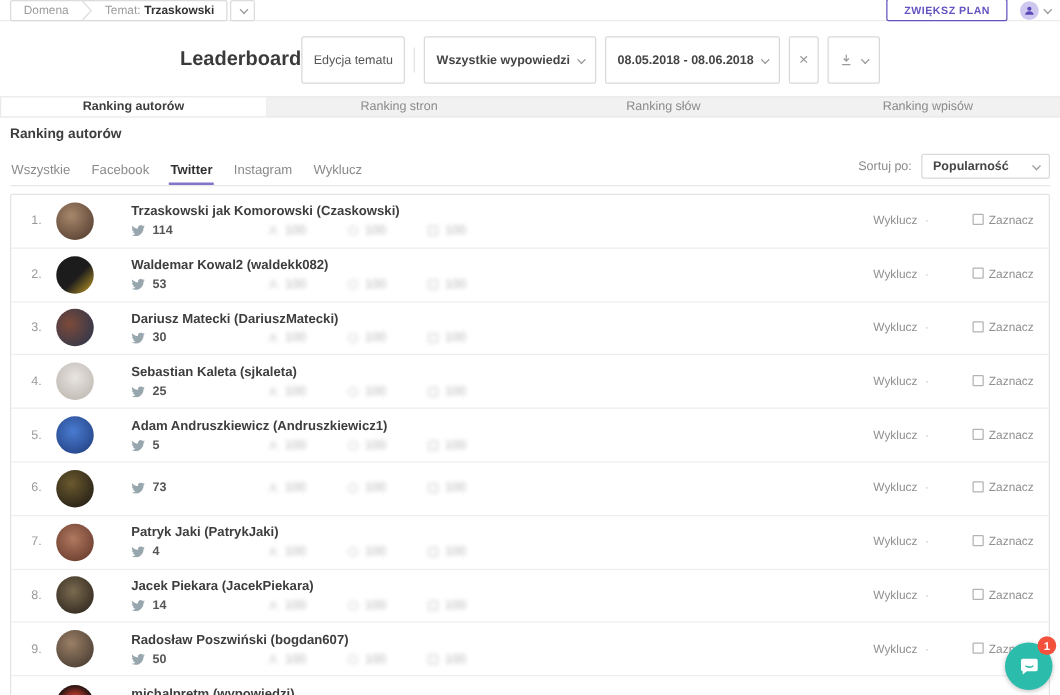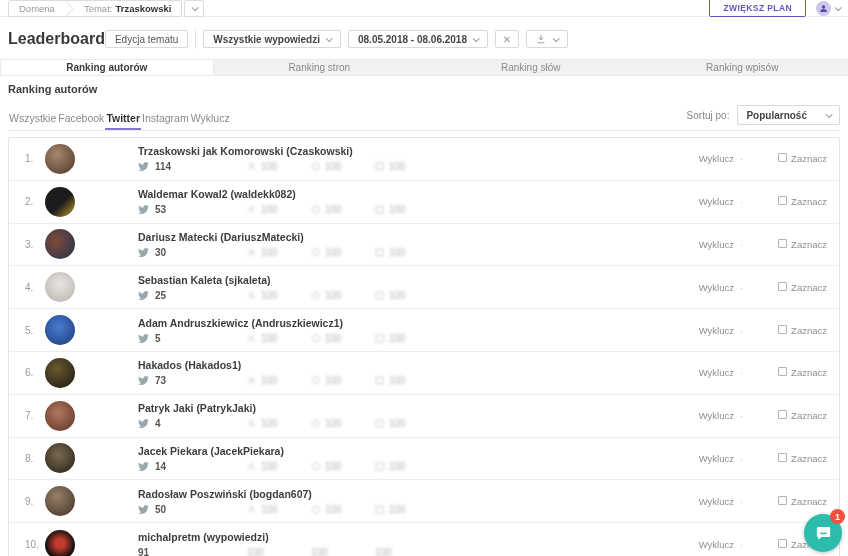--- a/index.html
+++ b/index.html
@@ -17,54 +17,54 @@
   .crumb-val { color:#333; font-weight:bold; }
   .crumb-dd { width:20px; height:17px; justify-content:center; padding:0; display:flex; align-items:center; }
   .top-right { display:flex; align-items:center; gap:10px; }
   .upgrade-btn { border:1px solid #6554c0; color:#6554c0; background:#fff; border-radius:2px;
                  font-size:8.5px; font-weight:bold; letter-spacing:.4px; padding:3px 13px; cursor:pointer;
                  font-family:"Liberation Sans",sans-serif; }
   .user-chip { display:flex; align-items:center; gap:4px; }
   .user-avatar { width:15px; height:15px; border-radius:50%; background:#cfc8ee; display:flex;
                  align-items:center; justify-content:center; }
   
-  .header { display:flex; align-items:center; justify-content:flex-start; padding:12px 8px 10px 8px; }
+  .header { display:flex; align-items:center; justify-content:center; padding:12px 8px 10px 8px; }
   .page-title { font-size:16px; font-weight:bold; color:#3a3a3a; }
   .header-actions { display:flex; align-items:center; gap:7px; }
-  .btn { height:18px; border:1px solid #d9d9d9; border-radius:2px; background:#fff; display:flex;
+  .btn { height:38px; border:1px solid #d9d9d9; border-radius:2px; background:#fff; display:flex;
          align-items:center; gap:6px; padding:0 9px; font-size:10px; color:#555; cursor:pointer;
          font-family:"Liberation Sans",sans-serif; }
   .btn.bold { font-weight:bold; color:#444; }
   .vdiv { width:1px; height:20px; background:#e3e3e3; }
   .icon-btn { width:24px; justify-content:center; padding:0; color:#9b9b9b; font-size:10px; }
   
   .tabbar { display:flex; height:17px; background:#f1f1f1; border-top:1px solid #e9e9e9;
             border-bottom:1px solid #e9e9e9; }
   .tab { flex:1; display:flex; align-items:center; justify-content:center; font-size:10px;
          color:#8a8a8a; cursor:pointer; }
   .tab.active { background:#fff; color:#3d3d3d; font-weight:bold;
                 border-left:1px solid #e9e9e9; border-right:1px solid #e9e9e9; }
   
   .section-title { font-size:11px; font-weight:bold; padding:7px 8px 6px 8px; color:#3d3d3d; }
   .channels-row { display:flex; align-items:flex-end; justify-content:space-between;
                   margin:4px 8px 0 8px; border-bottom:1px solid #e8e8e8; }
-  .channels { display:flex; }
+  .channels { display:flex; gap:15px; }
   .channel { font-size:10.5px; color:#8a8a8a; padding:4px 1px 6px 1px; cursor:pointer; }
   .channel.active { color:#333; font-weight:bold; border-bottom:2px solid #8475c9; padding-bottom:4px; }
   .sort-wrap { display:flex; align-items:center; gap:8px; padding-bottom:5px; }
   .sort-label { font-size:10px; color:#8a8a8a; }
   .sort-select { height:20px; border:1px solid #d9d9d9; border-radius:2px; display:flex; gap:19px;
                  align-items:center; padding:0 8px; font-size:10px; font-weight:bold; color:#444; cursor:pointer; }
   
   .list { margin:6px 8px 0 8px; border:1px solid #e4e4e4; border-radius:2px; background:#fff; }
   .row { height:42.8px; display:flex; align-items:center; border-bottom:1px solid #eeeeee; }
   .row:last-child { border-bottom:none; }
   .rank { width:20px; padding-left:16px; font-size:10px; color:#9a9a9a; flex:none; box-sizing:content-box; }
   .avatar { width:30px; height:30px; border-radius:50%; flex:none; }
-  .row-main { margin-left:63px; display:flex; flex-direction:column; gap:4px; }
+  .row-main { margin-left:30px; display:flex; flex-direction:column; gap:4px; }
   .row-name { font-size:10.5px; font-weight:bold; color:#3d3d3d; }
   .line2 { display:flex; align-items:center; }
   .count-wrap { width:109px; display:flex; align-items:center; gap:6px; }
   .count { font-size:10px; font-weight:bold; color:#555; }
   .stats { display:flex; gap:22px; }
   .stat-group { display:flex; align-items:center; gap:5px; filter:blur(1.7px); color:#b4b4b4;
                 font-size:10px; width:42px; }
   .row-actions { margin-left:auto; display:flex; align-items:center; gap:6px; padding-right:12px;
                  font-size:9.5px; color:#8f8f8f; }
   .link { cursor:pointer; }
@@ -388,21 +388,20 @@
         <span class="checkbox"></span>
         <span>Zaznacz</span>
       </span>
     </div>
   </div>
 
   <div class="row">
     <span class="rank">6.</span>
     <span class="avatar" style="background:radial-gradient(circle at 40% 35%, #6b5a2e, #191512)"></span>
     <div class="row-main">
-      <span class="row-name">Hakados (Hakados1)</span>
       <div class="line2">
         <span class="count-wrap">
           <svg width="11" height="9" viewBox="0 0 24 20">
             <path fill="#98a6ad" d="M23.95 2.57a10 10 0 01-2.82.77A4.96 4.96 0 0023.29.62a9.99 9.99 0 01-3.13 1.19A4.92 4.92 0 0011.78 6.3C7.69 6.1 4.07 4.13 1.64 1.16a4.82 4.82 0 00-.67 2.48c0 1.71.87 3.21 2.19 4.1a4.9 4.9 0 01-2.23-.62v.06a4.92 4.92 0 003.95 4.83 5 5 0 01-2.21.08 4.94 4.94 0 004.6 3.42A9.87 9.87 0 011.17 17.6c-.39 0-.78-.02-1.17-.07a14 14 0 007.56 2.21c9.05 0 14-7.5 14-13.99v-.63a9.94 9.94 0 002.39-2.55z"></path>
             </svg>
           <span class="count">73</span>
         </span>
         <span class="stats">
           <span class="stat-group">
             <svg width="9" height="9" viewBox="0 0 24 24">

